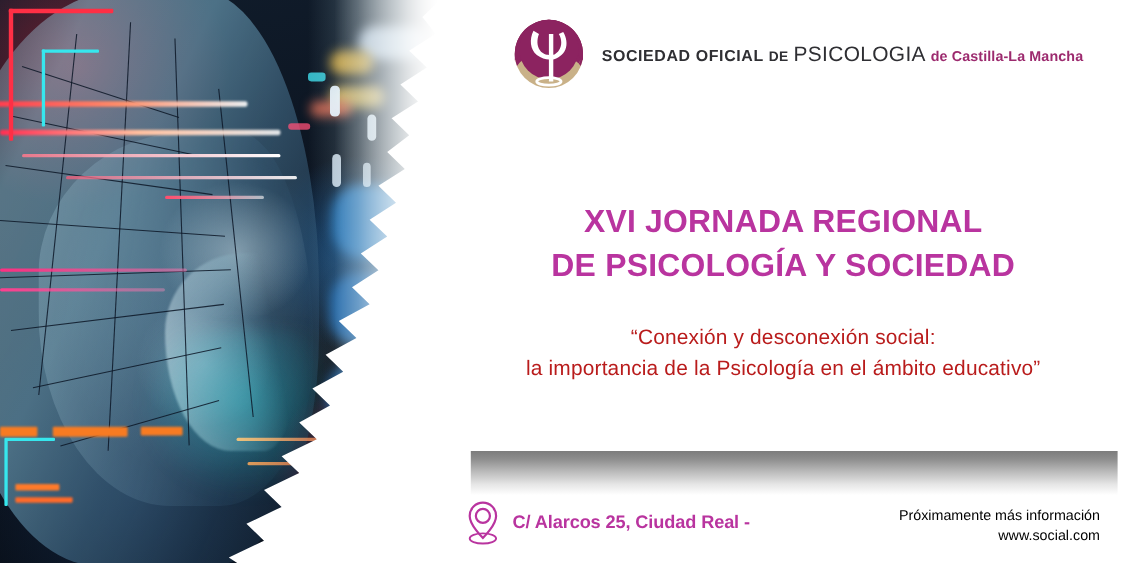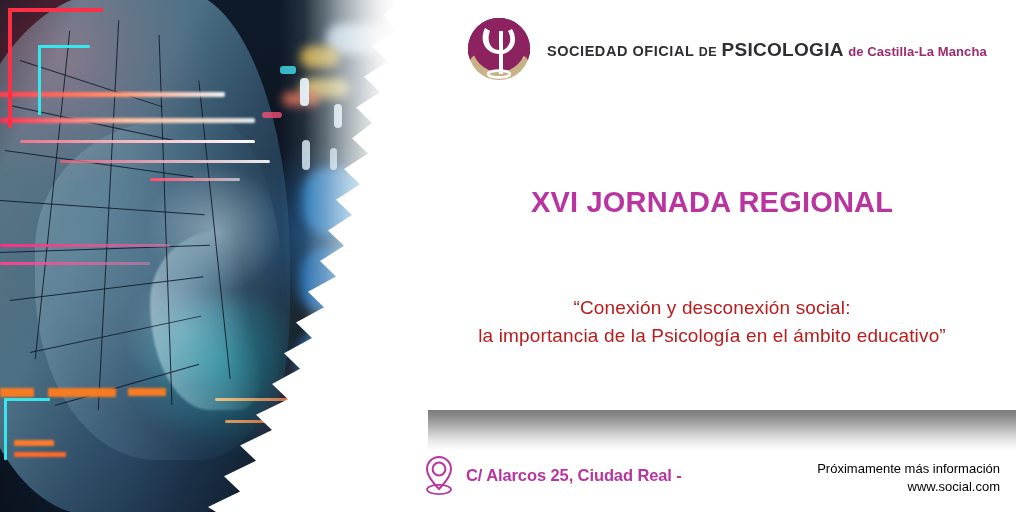--- a/index.html
+++ b/index.html
@@ -132,21 +132,21 @@
   .logo-mark { width:74px; height:74px; flex:0 0 74px; }
   .logo-text { padding-top:2px; }
   .logo-line1 {
     font-size:14.5px; font-weight:bold; letter-spacing:.55px;
     color:#2f2f33; line-height:1.18; white-space:nowrap;
   }
   .logo-line2 {
     line-height:1.18; white-space:nowrap; color:#2f2f33;
   }
   .logo-line2 .de { font-size:12.5px; font-weight:bold; letter-spacing:.4px; }
-  .logo-line2 .big { font-size:19px; font-weight:bold; letter-spacing:.3px; }
+  .logo-line2 .big { font-size:19px; font-weight:normal; letter-spacing:.3px; }
   .logo-line3 {
     font-size:13px; font-weight:bold; color:#9c2a6e;
     line-height:1.3; white-space:nowrap; letter-spacing:.1px;
   }
 
   
   .date-block {
     position:absolute; right:22px; top:26px;
     text-align:center; color:#3c6781;
     width:290px;
@@ -307,20 +307,21 @@
           <span class="de">DE</span>
           <span class="big">PSICOLOGIA</span>
         </span>
         <span class="logo-line3">de Castilla-La Mancha</span>
       </span>
     </div>
 
 
     <div class="title-block">
       <div class="title-line">XVI JORNADA REGIONAL</div>
+      <div class="title-line">DE PSICOLOGÍA Y SOCIEDAD</div>
     </div>
 
     <div class="quote-block">
       <div class="quote-line">“Conexión y desconexión social:</div>
       <div class="quote-line">la importancia de la Psicología en el ámbito educativo”</div>
     </div>
 
     <div class="sep-bar"></div>
 
     <div class="footer">

